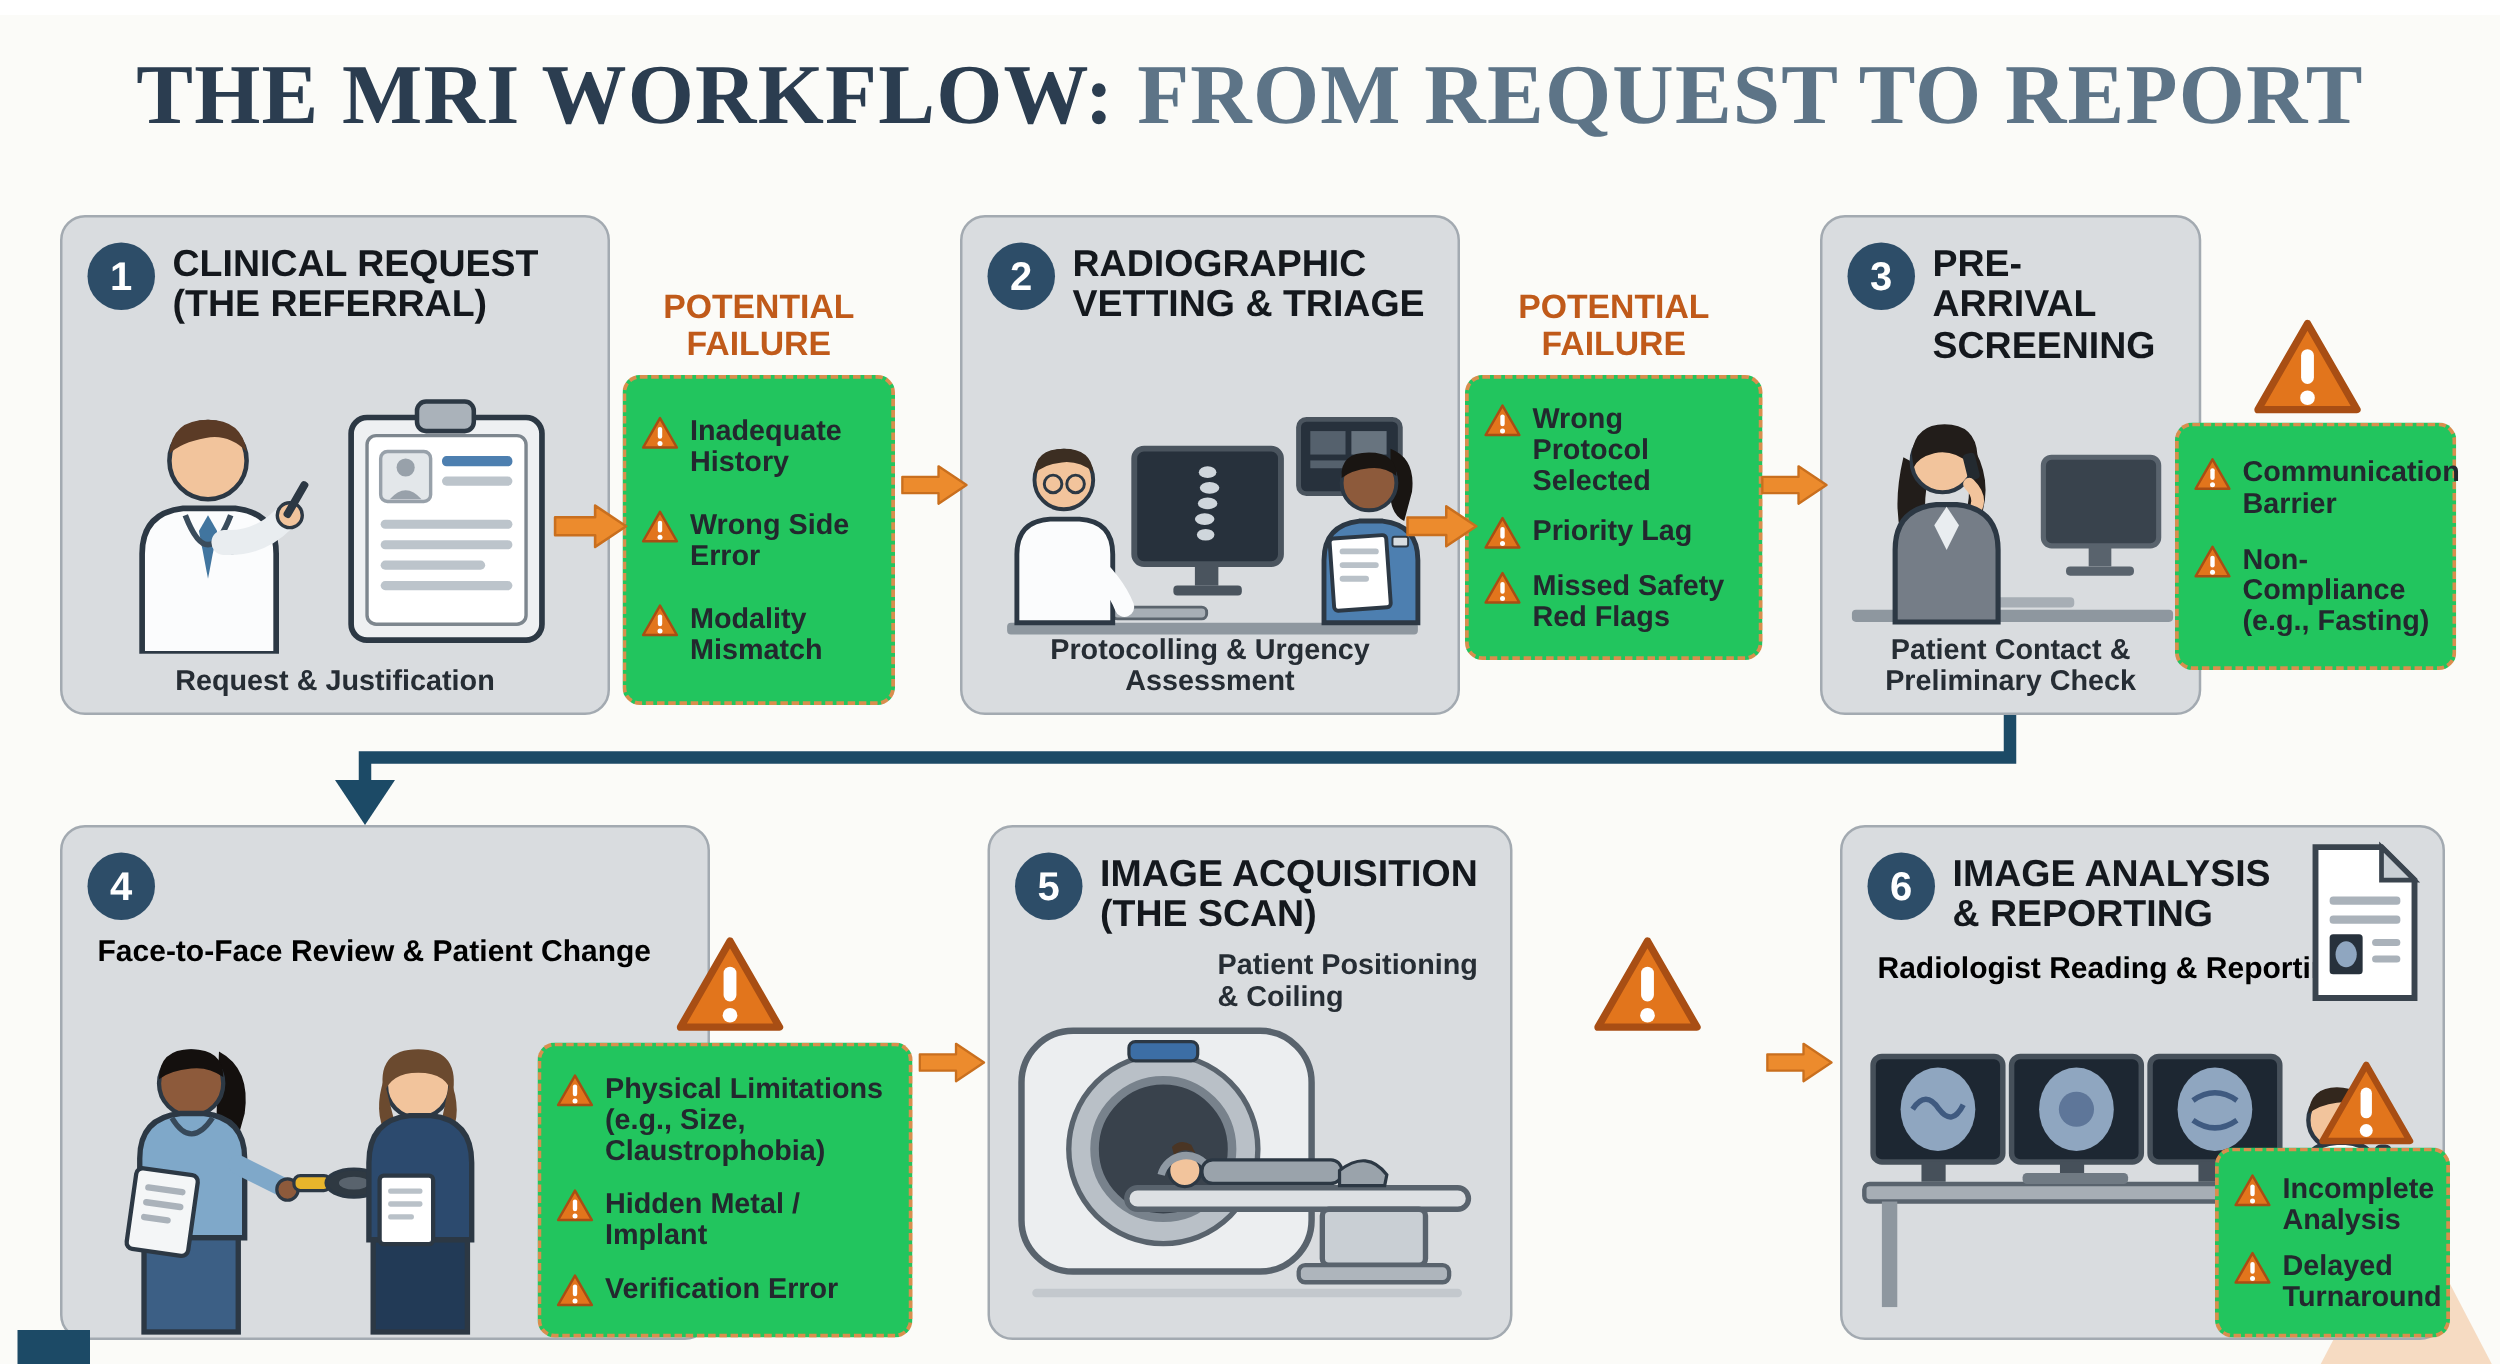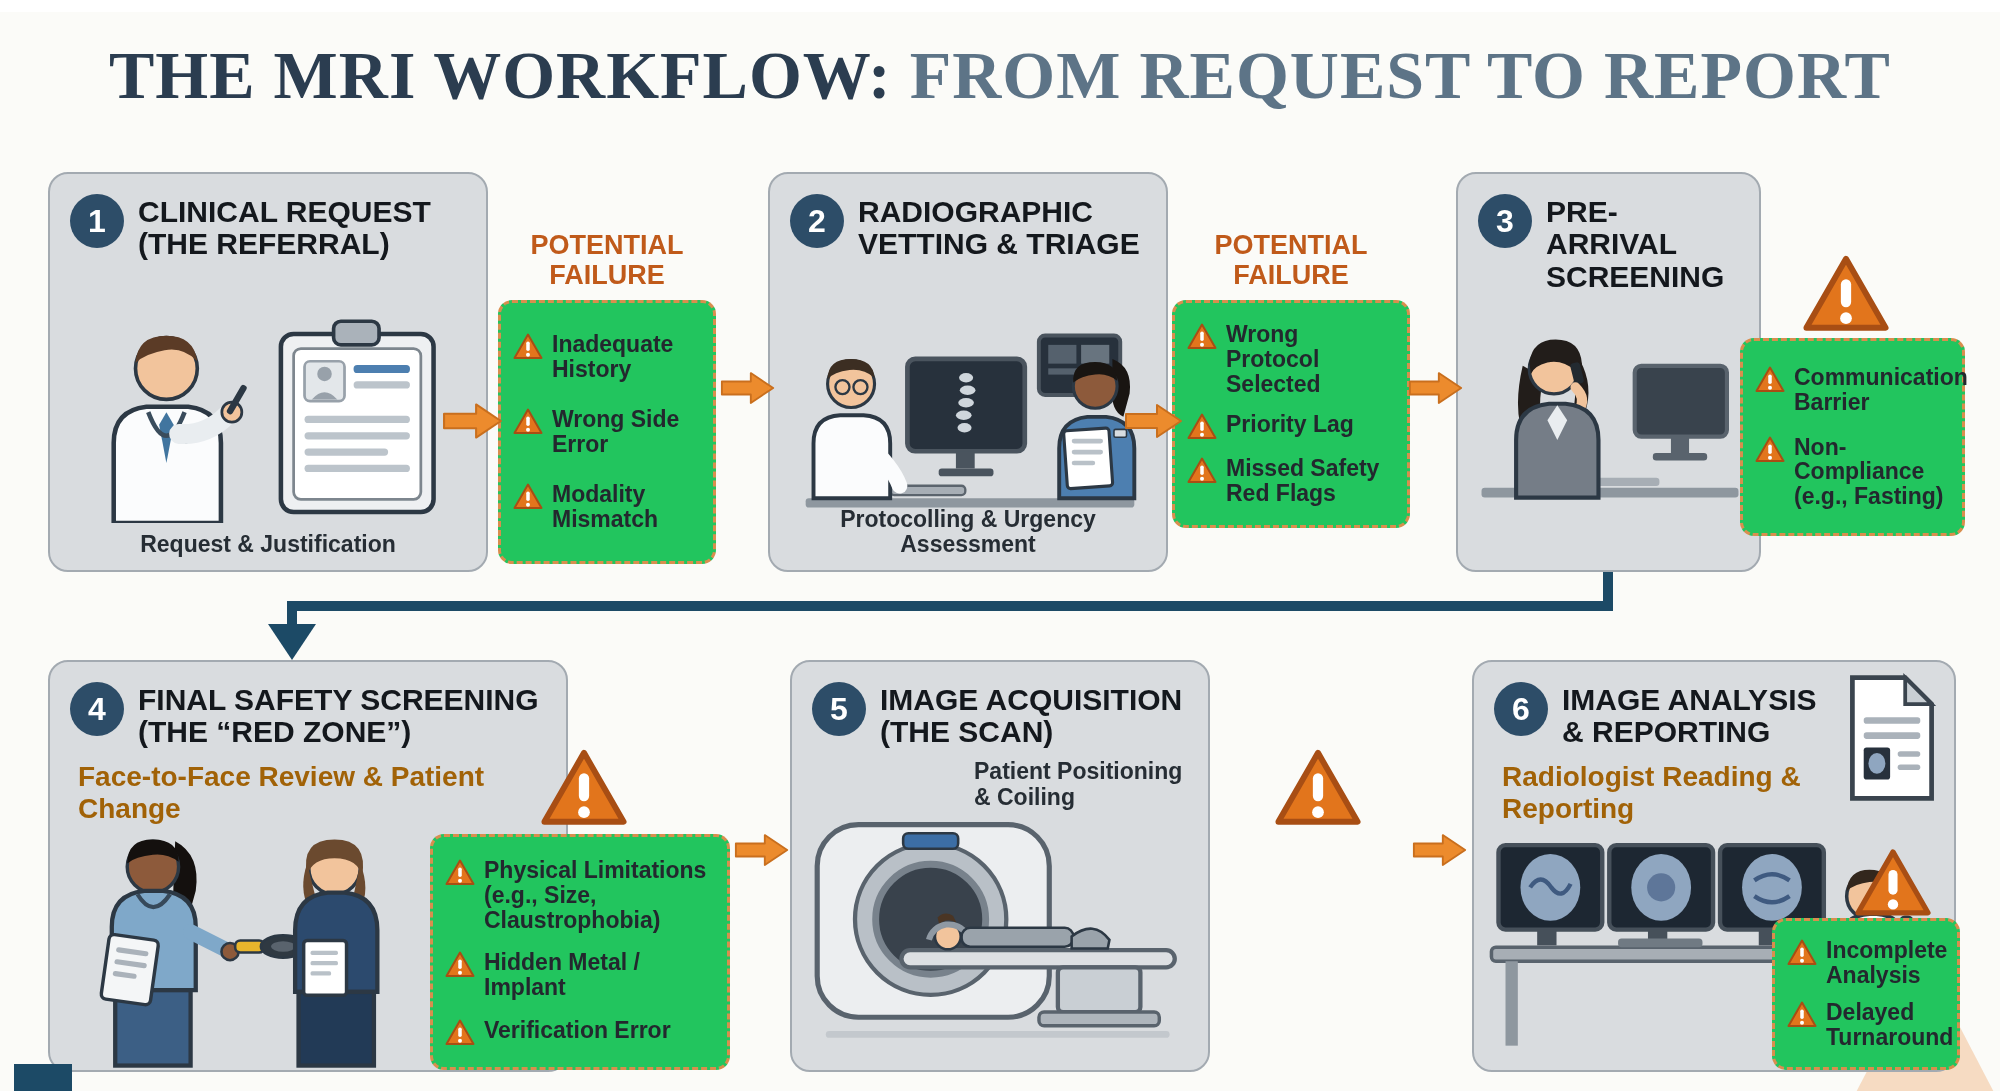--- a/index.html
+++ b/index.html
@@ -11,21 +11,21 @@
            letter-spacing:1px; color:#2b3d50; white-space:nowrap; }
   .title .t2 { color:#5d7487; margin-left:18px; }
 
   .card { position:absolute; background:#d9dcdf; border:2px solid #a3aab1; border-radius:20px; z-index:2; }
   .card-head { display:flex; gap:14px; padding:20px 14px 0 20px; align-items:flex-start; }
   .num { flex:0 0 auto; width:54px; height:54px; border-radius:50%; background:#2d4d68; color:#ffffff;
          font-size:32px; font-weight:bold; display:flex; align-items:center; justify-content:center; }
   .stage-title { font-size:30px; font-weight:bold; color:#14181d; line-height:1.08; padding-top:2px; }
   .caption { position:absolute; bottom:12px; left:0; width:100%; padding:0 26px; text-align:center;
              font-size:23px; font-weight:bold; color:#262d34; line-height:1.12; }
-  .subtitle { font-size:28px; font-weight:bold; color:#a16207; padding:12px 20px 0 28px; }
+  .subtitle { font-size:24px; font-weight:bold; color:#000000; padding:12px 20px 0 28px; }
   .caption5 { position:absolute; top:96px; right:4px; width:230px; text-align:left;
               font-size:23px; font-weight:bold; color:#262d34; line-height:1.15; }
 
   .pf-label { position:absolute; z-index:3; text-align:center; font-size:27px; font-weight:bold;
               color:#c05a1a; line-height:1.12; }
   .failbox { position:absolute; z-index:3; background:#22c55e; border:3px dashed #d98e4e; border-radius:14px;
              padding:14px 12px; display:flex; flex-direction:column; justify-content:space-evenly; gap:10px; }
   .fail-item { display:flex; gap:9px; align-items:flex-start; font-size:23px; font-weight:bold;
                color:#23282e; line-height:1.08; }
   .fail-item .tri-s { flex:0 0 auto; width:30px; height:27px; margin-top:1px; }
@@ -217,20 +217,21 @@
       <rect x="150" y="206" width="80" height="10" rx="4" fill="#a7aeb5"></rect>
       <path d="M64 70 q-14 60 6 96 l20 -6 q-10 -44 0 -76 z" fill="#221d1a"></path>
       <circle cx="102" cy="74" r="30" fill="#f2c49c" stroke="#2c3844" stroke-width="4"></circle>
       <path d="M72 66 q4 -28 32 -28 q30 0 32 30 q0 22 -6 34 l-2 -26 q-16 -14 -34 -10 q-16 4 -20 14 z" fill="#221d1a"></path>
       <path d="M134 64 q16 30 6 62 l-16 4 q8 -34 0 -60 z" fill="#221d1a"></path>
       <rect x="124" y="66" width="12" height="26" rx="4" fill="#232a30" transform="rotate(-14 130 79)"></rect>
       <path d="M128 96 q14 14 4 28" stroke="#f2c49c" stroke-width="12" fill="none" stroke-linecap="round"></path>
       <path d="M56 230 v-70 q0 -40 40 -44 h20 q40 4 40 44 v70 z" fill="#757d87" stroke="#2c3844" stroke-width="5"></path>
       <polygon points="106,118 118,136 106,160 94,136" fill="#e9edf0"></polygon>
     </svg>
+    <div class="caption">Patient Contact &amp; Preliminary Check</div>
   </section>
 
   <svg class="big-tri" style="left:1802px;top:242px;width:88px;height:80px" viewBox="0 0 60 54">
       <use href="#warn-tri-g"></use>
     </svg>
   <div class="failbox" style="left:1740px;top:326px;width:225px;height:198px">
     <div class="fail-item">
       <svg class="tri-s" viewBox="0 0 60 54">
           <use href="#warn-tri-g"></use>
         </svg>
@@ -240,24 +241,20 @@
       <svg class="tri-s" viewBox="0 0 60 54">
           <use href="#warn-tri-g"></use>
         </svg>
       <span>Non-Compliance (e.g., Fasting)</span>
     </div>
   </div>
 
   <section class="card" style="left:48px;top:648px;width:520px;height:412px">
     <div class="card-head">
       <div class="num">4</div>
-      <div class="stage-title">
-        <span>FINAL SAFETY SCREENING</span><br>
-        <span>(THE “RED ZONE”)</span>
-      </div>
     </div>
     <div class="subtitle">Face-to-Face Review &amp; Patient Change</div>
     <svg class="illus" style="left:24px;top:150px;width:360px;height:257px" viewBox="0 0 420 300">
       <path d="M118 34 q30 16 24 58 l-10 36 q-18 -10 -16 -44 z" fill="#14100e"></path>
       <circle cx="92" cy="64" r="30" fill="#8d5a3b" stroke="#2c3844" stroke-width="4"></circle>
       <path d="M62 60 q0 -28 30 -28 q30 0 30 26 q-14 -10 -30 -8 q-20 2 -30 10 z" fill="#14100e"></path>
       <path d="M44 208 v-74 q0 -38 38 -42 h22 q38 4 38 42 v74 z" fill="#7fa8c9" stroke="#2c3844" stroke-width="5"></path>
       <rect x="48" y="208" width="88" height="88" fill="#3c5f85" stroke="#2c3844" stroke-width="5"></rect>
       <path d="M74 96 q18 30 38 0" stroke="#37495a" stroke-width="5" fill="none"></path>
       <g transform="rotate(8 65 184)">

